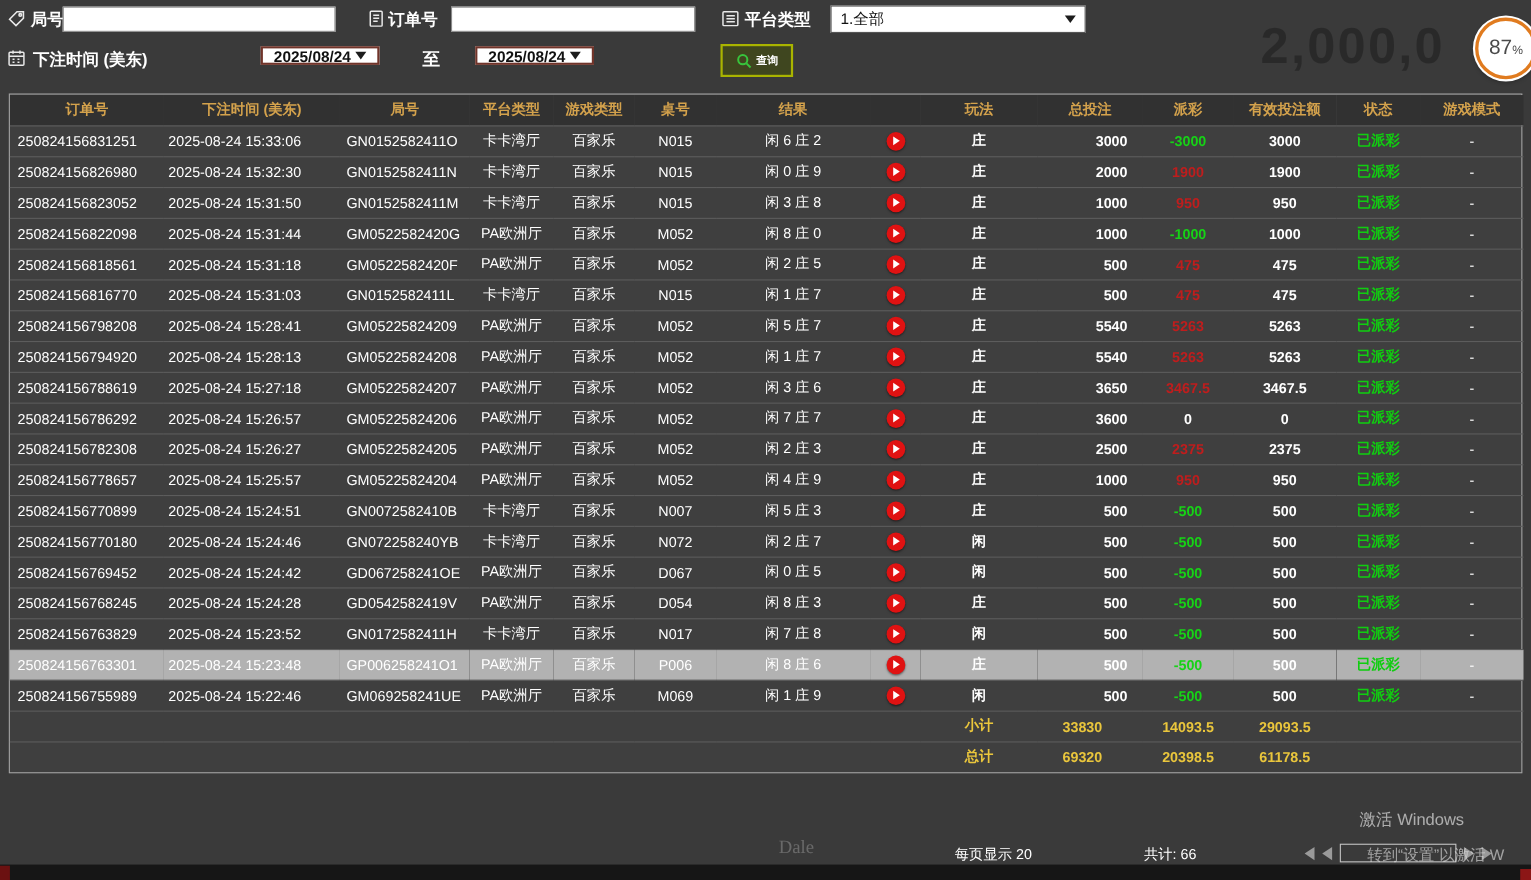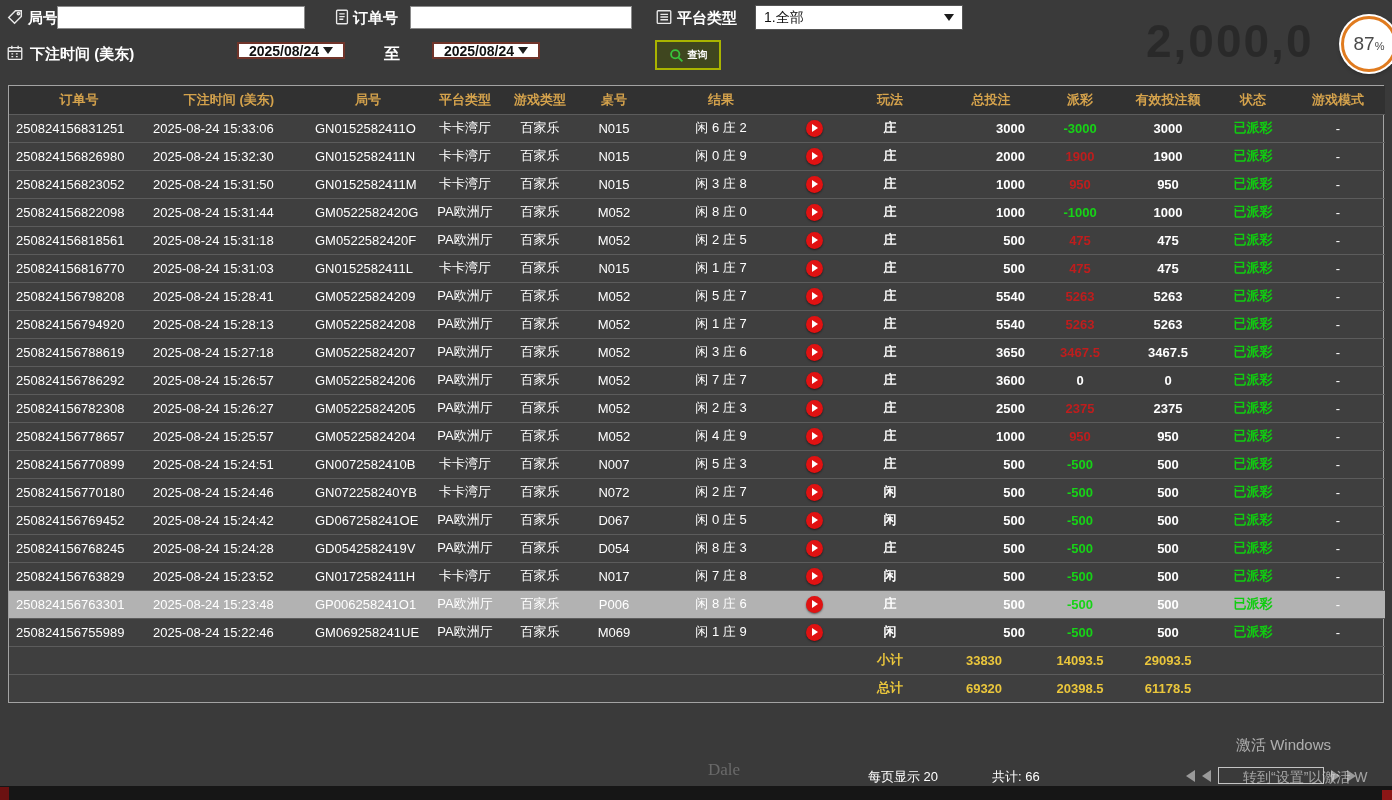--- a/index.html
+++ b/index.html
@@ -81,21 +81,21 @@
       <path d="M7 6.5 H13 M7 9.5 H13 M7 12.5 H11.5"></path>
   </svg>
   <span class="tb-label" style="left:353px;top:9px;">订单号</span>
   <input class="tb-input" style="left: 410px; top: 6px; width: 222px;" value="">
 
   <svg class="tb-icon" style="left:655px;top:8px;" viewBox="0 0 20 20" fill="none" stroke="#e9e9e9" stroke-width="1.5">
     <rect x="2.5" y="3" width="15" height="14" rx="1"></rect>
       <path d="M6 7 H14.5 M6 10 H14.5 M6 13 H14.5"></path>
   </svg>
   <span class="tb-label" style="left:677px;top:9px;">平台类型</span>
-  <div class="select" style="left:755px;top:5px;width:208px;">
+  <div class="select" style="left:755px;top:5px;width:232px;">
     <span>1.全部</span>
     <span class="caret"></span>
   </div>
 
   <svg class="tb-icon" style="left:6px;top:44px;" viewBox="0 0 20 20" fill="none" stroke="#e9e9e9" stroke-width="1.5">
     <rect x="2.5" y="4" width="15" height="13" rx="1"></rect>
       <path d="M2.5 8 H17.5 M6.5 2 V5.5 M13.5 2 V5.5 M6 11 H8 M11 11 H13 M6 14 H8 M11 14 H13"></path>
   </svg>
   <span class="tb-label" style="left:30px;top:45px;">下注时间 (美东)</span>
   <button class="date-btn" style="left:237px;top:42px;width:108px;">
@@ -518,21 +518,21 @@
           <td>20398.5</td>
           <td>61178.5</td>
           <td></td>
           <td></td>
         </tr>
       </tfoot>
     </table>
   </div>
 
   <span class="pager-text" style="left:868px;top:768px;">每页显示 20</span>
-  <span class="pager-text" style="left:992px;top:768px;">共计: 66</span>
+  <span class="pager-text" style="left:1040px;top:768px;">共计: 66</span>
   <div class="pager">
     <span class="pg-arrow pg-left"></span>
     <span class="pg-arrow pg-left"></span>
     <input class="pg-input" style="">
     <span class="pg-arrow pg-right"></span>
     <span class="pg-arrow pg-right"></span>
   </div>
 
   <span class="faint-dale">Dale</span>
   <div class="watermark1">激活 Windows</div>

